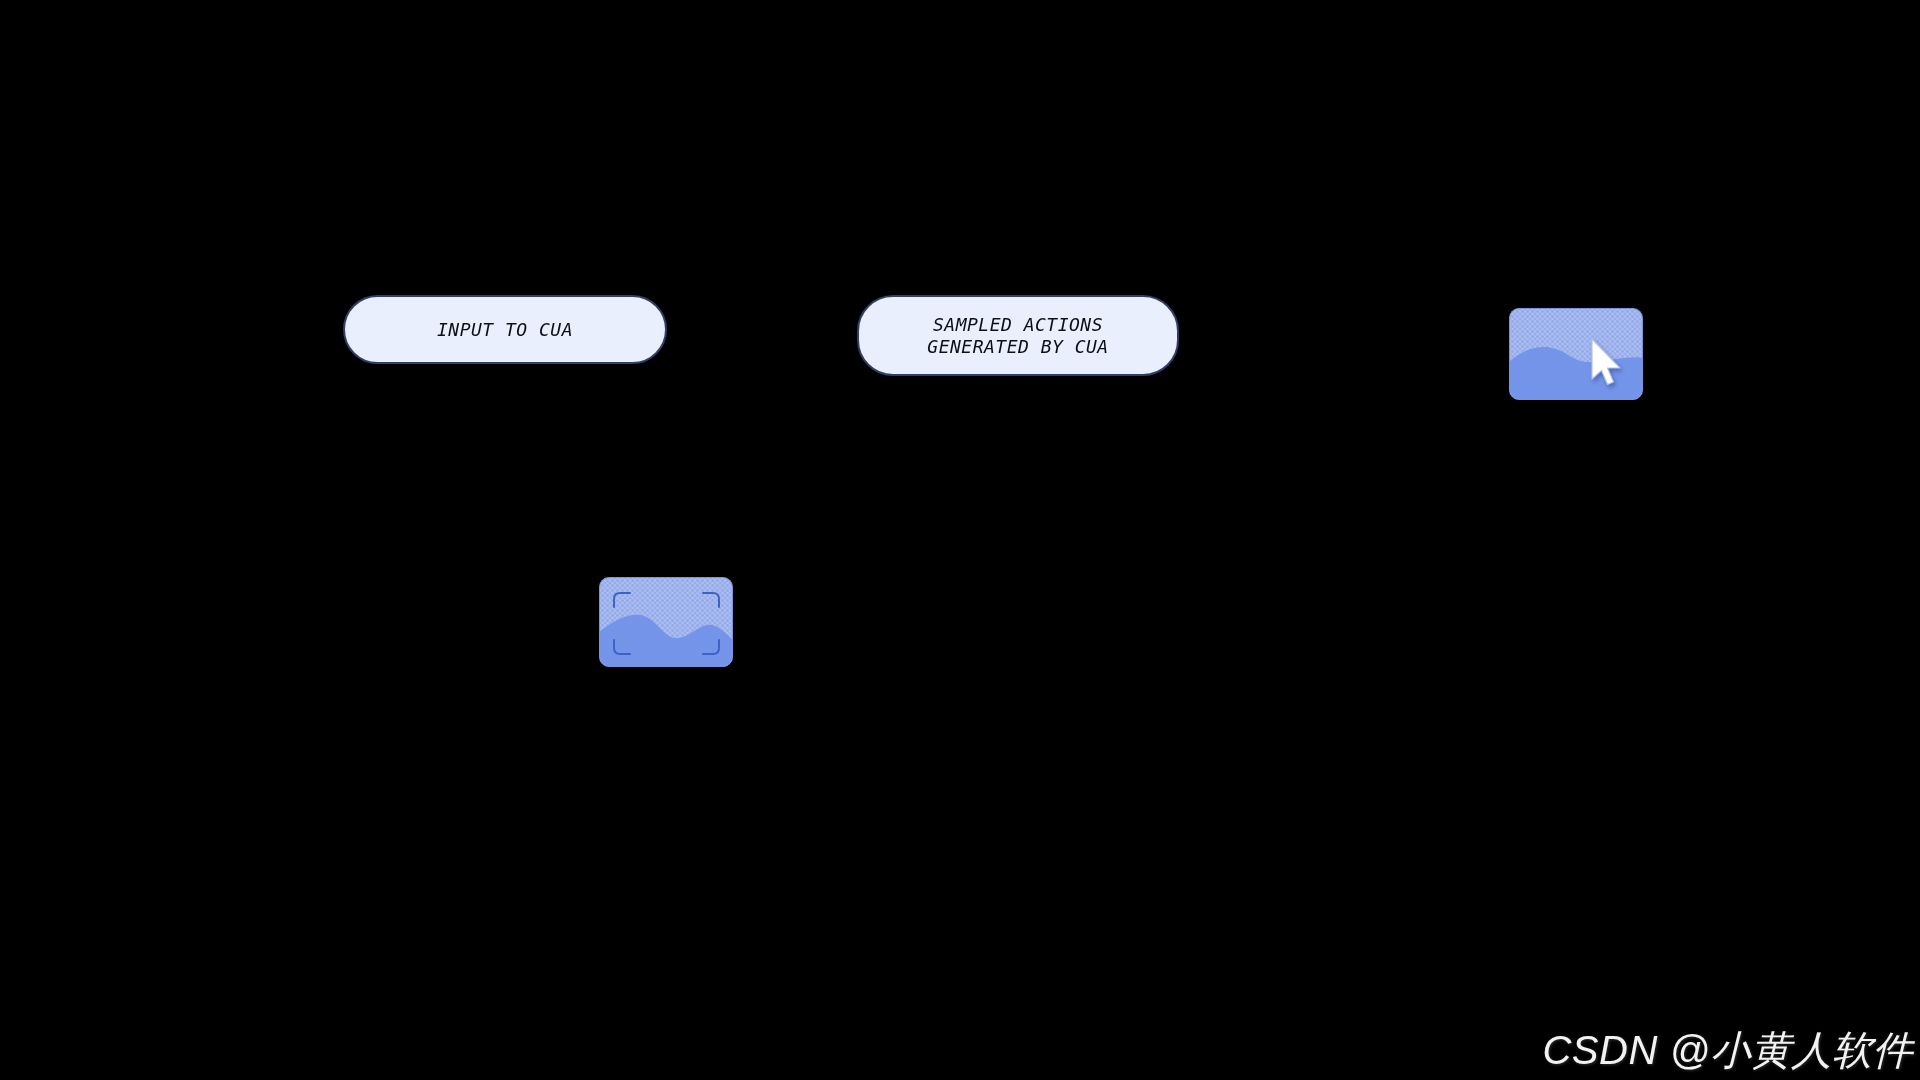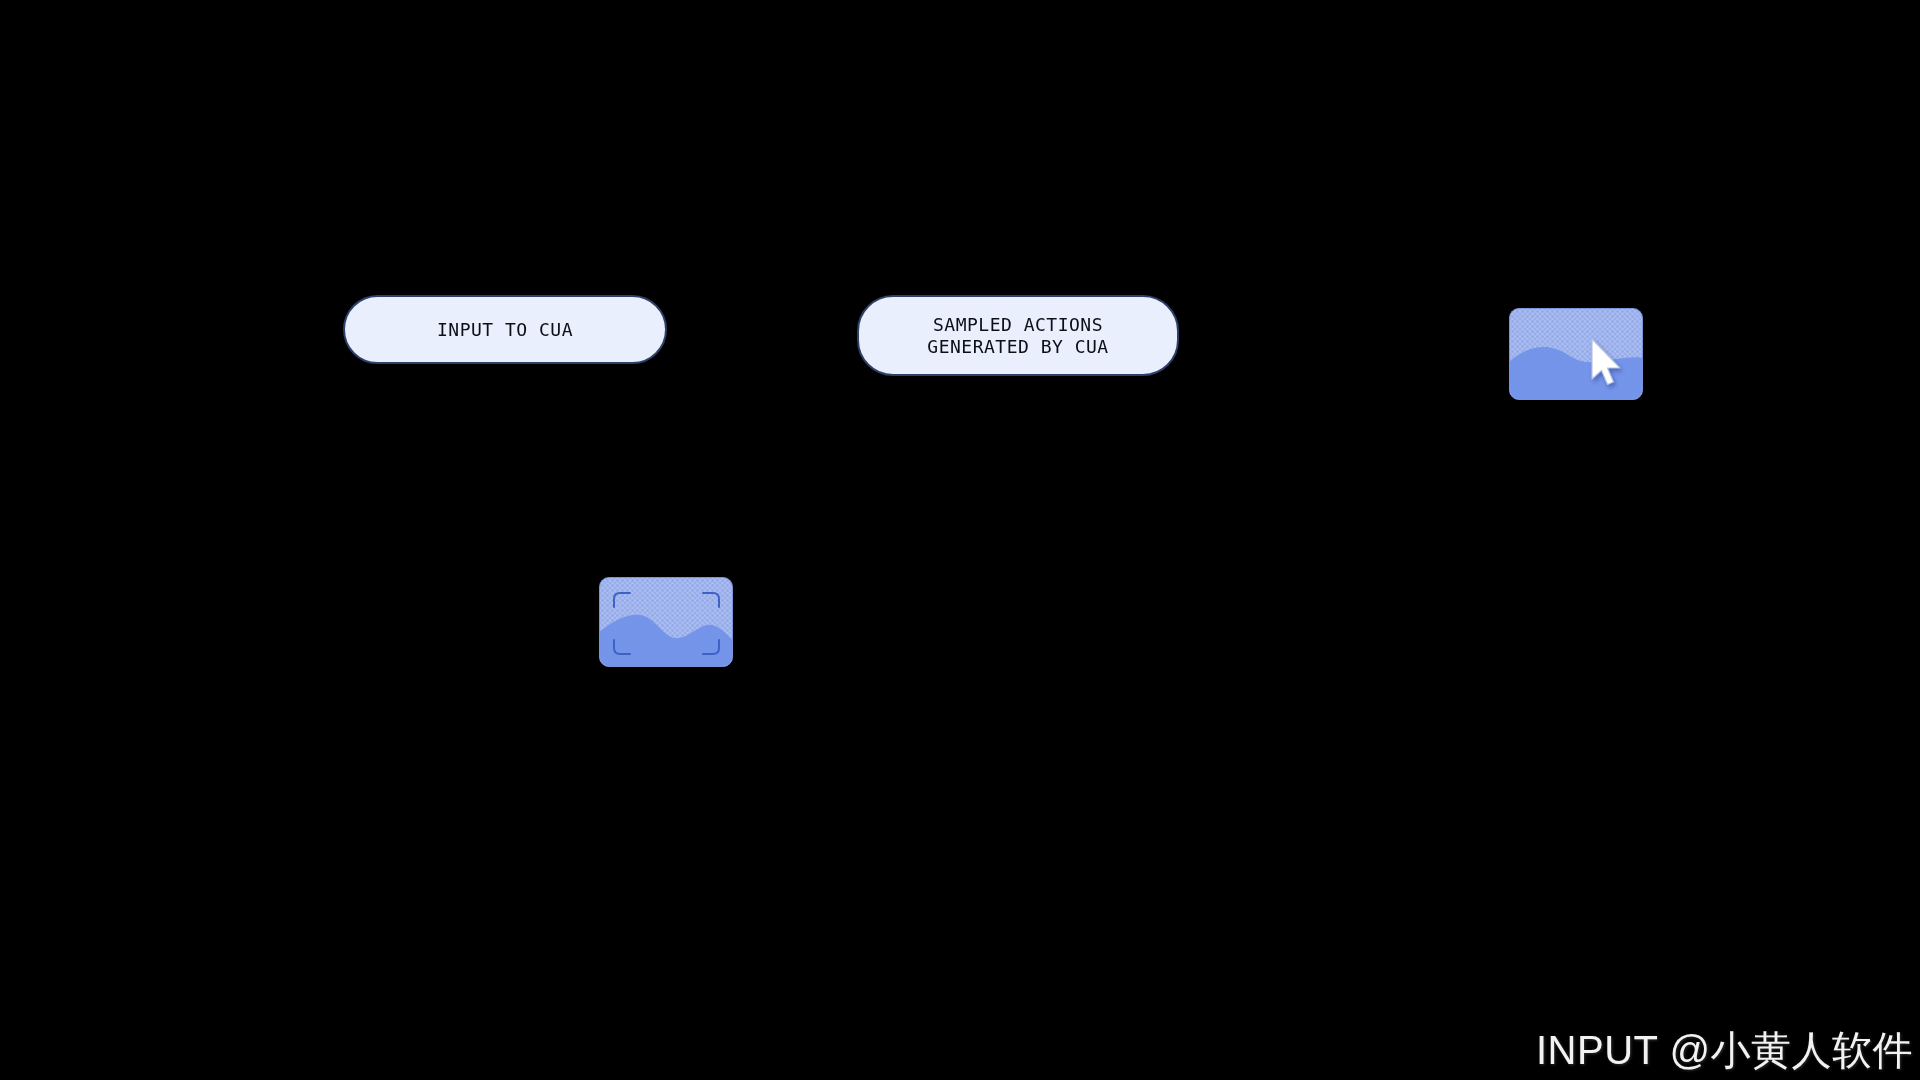--- a/index.html
+++ b/index.html
@@ -8,20 +8,21 @@
     padding: 0;
     background: #000000;
   }
   .stage {
     position: relative;
     width: 1920px;
     height: 1080px;
     background: #000000;
     overflow: hidden;
     font-family: "DejaVu Sans Mono", "Liberation Mono", monospace;
+    font-style: italic;
   }
 
   
   .pill {
     position: absolute;
     box-sizing: border-box;
     display: flex;
     flex-direction: column;
     align-items: center;
     justify-content: center;
@@ -98,15 +99,15 @@
     </svg>
   </div>
 
   <div class="icon-card" id="icon-cursor">
     <svg width="134" height="92" viewBox="0 0 134 92">
       <path d="M0,52 C12,42 28,34 46,40 C58,44 64,52 76,53 C90,54 102,50 114,49 C122,48 129,48 134,49 L134,92 L0,92 Z" fill="#7292ea" fill-opacity="0.95"></path>
       <path class="cursor-shadow" transform="translate(82,30)" d="M0 0 L0 40 L9.5 31.5 L15.5 45.5 L21.5 43 L15.5 29 L28 29 Z" fill="#ffffff" stroke="#b6c3e2" stroke-width="1.2" stroke-linejoin="round"></path>
     </svg>
   </div>
 
-  <div class="watermark">INPUT @小黄人软件</div>
+  <div class="watermark">CSDN @小黄人软件</div>
 
 </div>
 
 </body></html>

